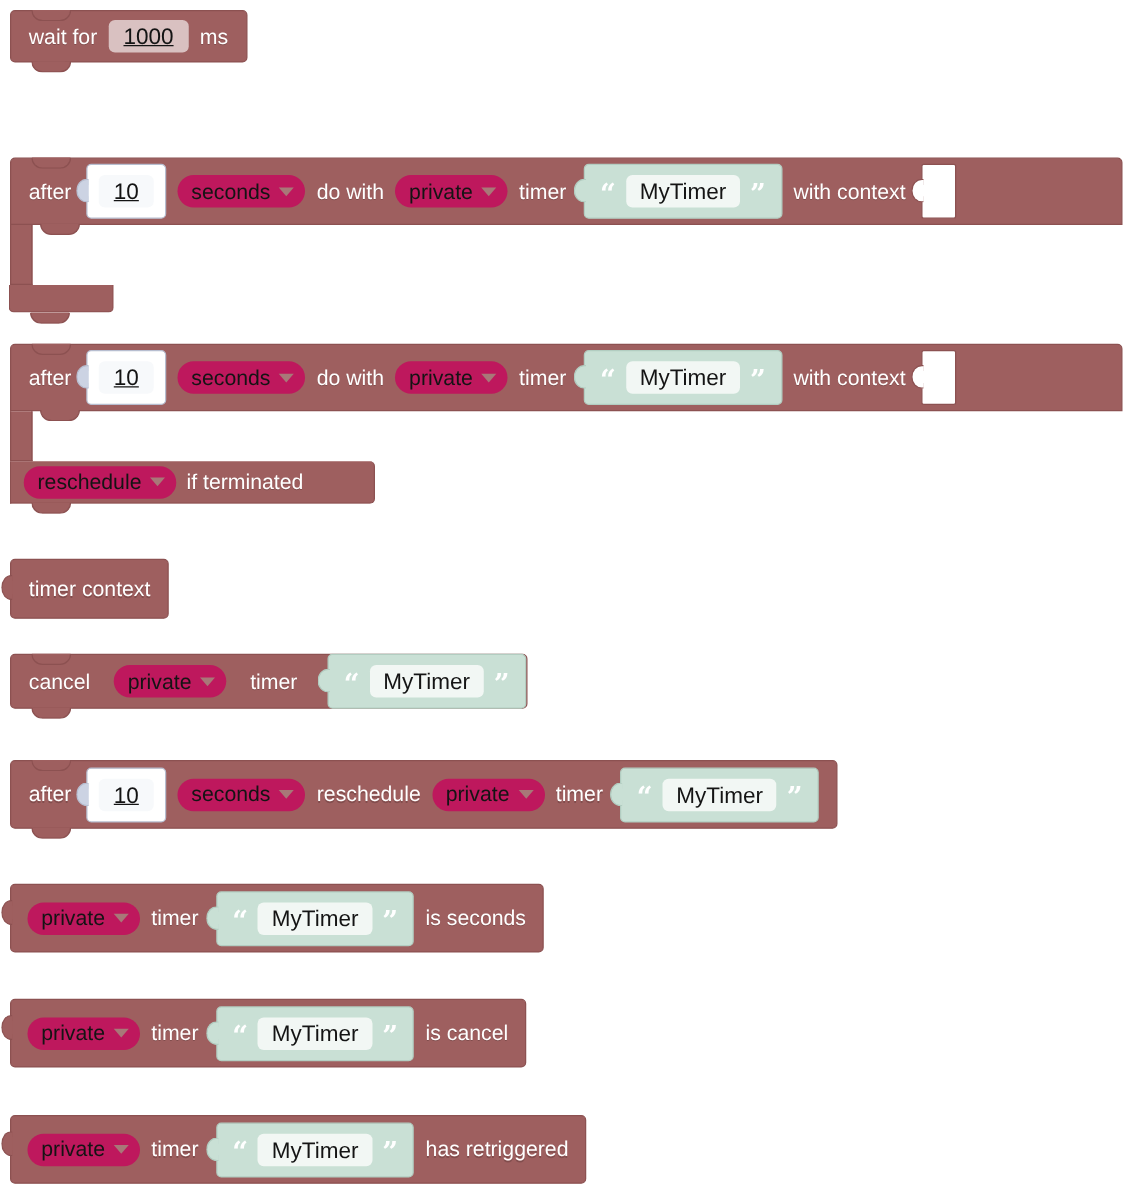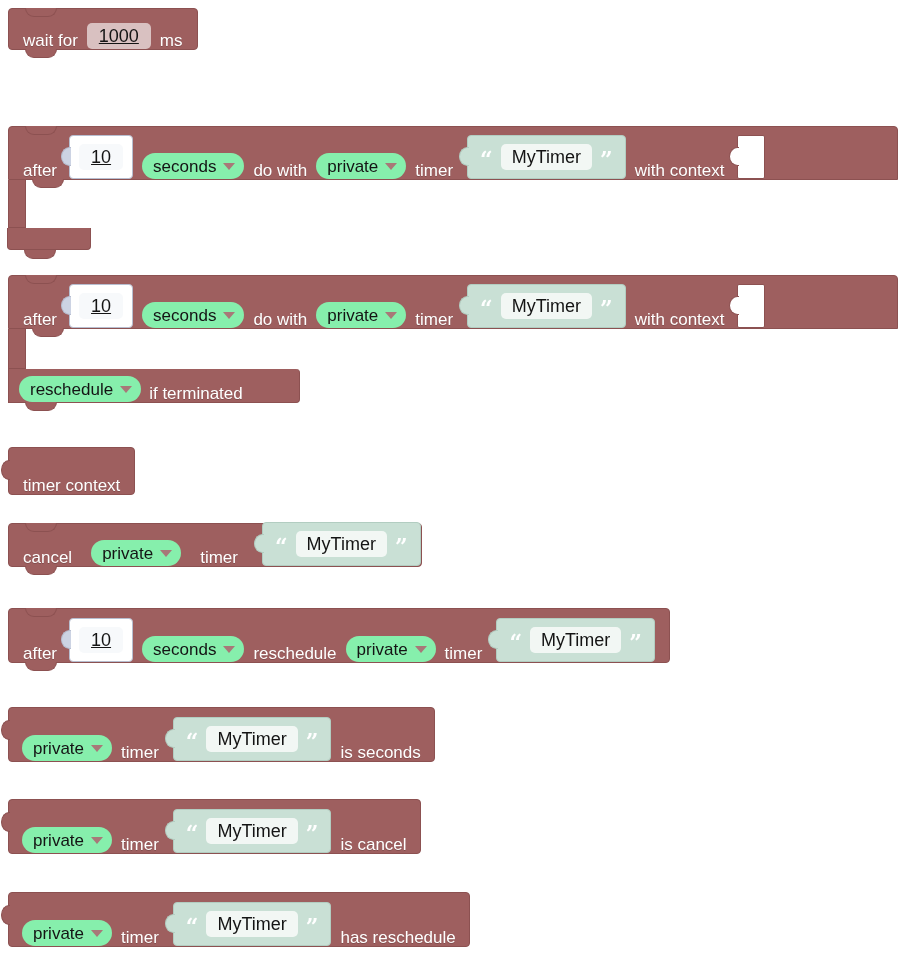--- a/index.html
+++ b/index.html
@@ -23,21 +23,21 @@
     border: 1px solid #8c5151;
     border-radius: 4px;
     color: #ffffff;
     font-size: 17px;
     display: flex;
     align-items: center;
     white-space: nowrap;
   }
   .row {
     display: flex;
-    align-items: flex-end;
+    align-items: center;
     gap: 9px;
     padding: 0 14px;
     height: 100%;
   }
   .lbl {
     color: #ffffff;
     font-size: 17px;
     line-height: 1;
     text-shadow: 0 1px 0 rgba(0,0,0,.18);
   }
@@ -83,21 +83,21 @@
     background: #9e5f5f;
     border: 1px solid #8c5151;
     border-right: none;
     border-top-left-radius: 8px 10px;
     border-bottom-left-radius: 8px 10px;
     box-sizing: border-box;
   }
 
   
   .dropdown {
-    background: #86efac;
+    background: #be185d;
     border-radius: 13px;
     height: 26px;
     display: inline-flex;
     align-items: center;
     gap: 7px;
     padding: 0 9px 0 11px;
     color: #141414;
     font-size: 17px;
   }
   .dropdown .dd-text { color: #141414; line-height: 1; }
@@ -451,15 +451,15 @@
     <span class="dropdown">
       <span class="dd-text">private</span>
       <span class="dd-arrow"></span>
     </span>
     <span class="lbl">timer</span>
     <span class="txtblk">
       <span class="quote">“</span>
       <span class="txtfield">MyTimer</span>
       <span class="quote">”</span>
     </span>
-    <span class="lbl">has reschedule</span>
+    <span class="lbl">has retriggered</span>
   </div>
 </div>
 
 </body></html>

